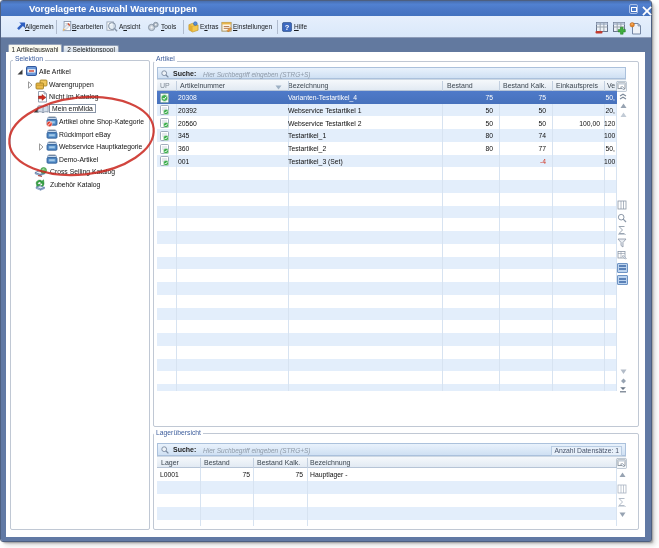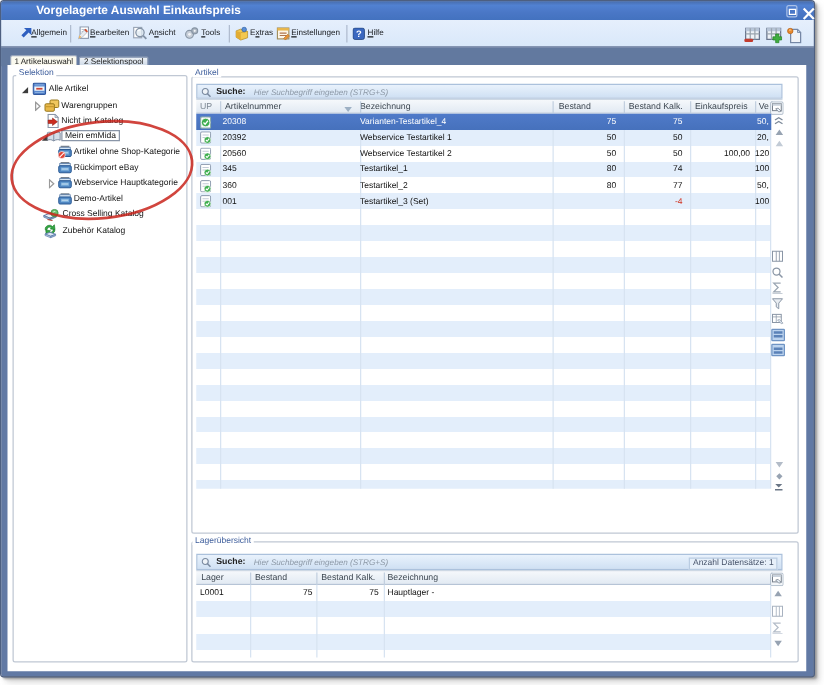--- a/index.html
+++ b/index.html
@@ -35,21 +35,21 @@
 .grow{position:absolute;font-size:6.8px;color:#101010;height:12.75px;z-index:2;}
 .grow span{position:absolute;top:3px;white-space:nowrap;}
 .num{text-align:right;}
 .selrow{background:linear-gradient(#4f7ac9 0%,#4671bc 100%);color:#fff;}
 .docic{position:absolute;width:9px;height:10px;}
 </style></head>
 <body>
 <div id="root">
 <div id="win">
   <div id="titlebar">
-    <span id="title">Vorgelagerte Auswahl Einkaufspreis</span>
+    <span id="title">Vorgelagerte Auswahl Warengruppen</span>
     <div id="btnrestore"></div>
     <svg id="btnclose" style="position:absolute;left:640px;top:4px" width="7" height="8" viewBox="0 0 7 8">
           <path d="M0.8 1.2 L6.2 6.8 M6.2 1.2 L0.8 6.8" stroke="#fff" stroke-width="1.2"></path>
         </svg>
   </div>
   <div id="toolbar">
     <svg class="tico" style="left:15px;top:6px" width="10" height="10" viewBox="0 0 11 10">
           <polygon points="10,0 10,6 7.6,3.9 3.2,8.3 1.2,6.3 5.6,1.9 3.5,0" fill="#2e5fc0"></polygon>
         </svg>
     <span class="mi" style="left:24px"><u>A</u>llgemein</span>

